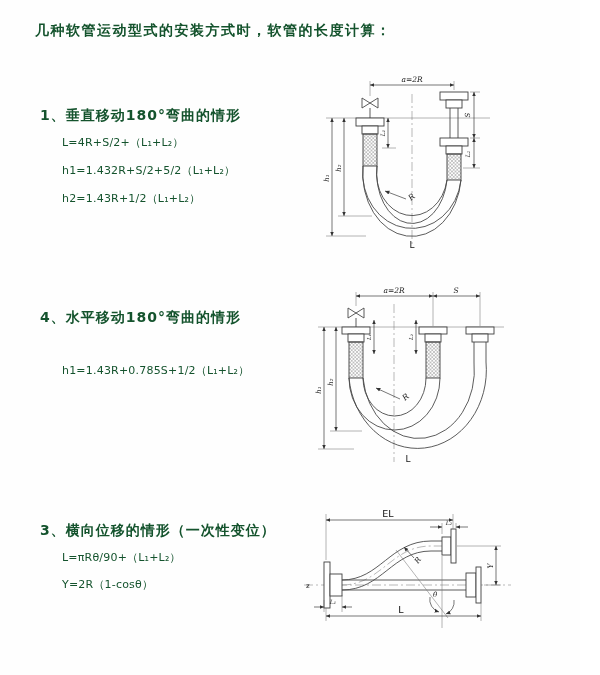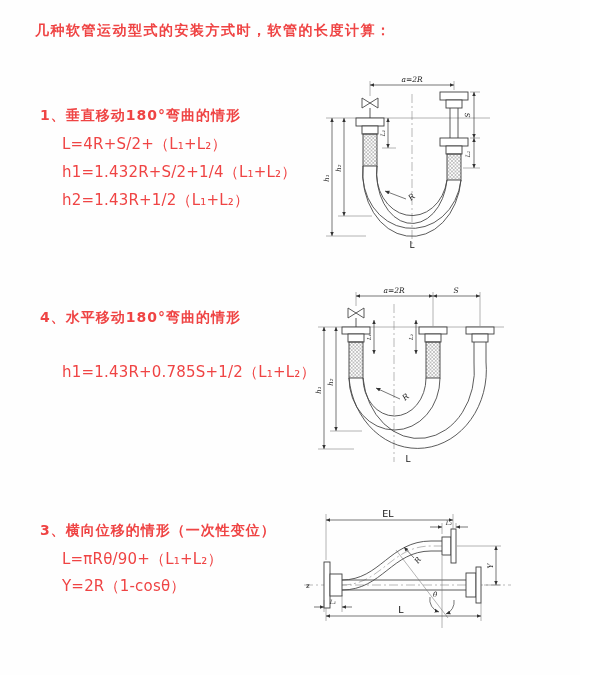--- a/index.html
+++ b/index.html
@@ -1,28 +1,28 @@
 <!DOCTYPE html>
 <html><head>
 <meta charset="utf-8">
 <style>
   html,body{margin:0;padding:0;background:#ffffff;}
   .page{
     position:relative;width:580px;height:675px;background:#fefefe;overflow:hidden;
-    font-family:"DejaVu Sans","Liberation Sans",sans-serif;color:#ef4444;
+    font-family:"DejaVu Sans","Liberation Sans",sans-serif;color:#14532d;
   }
   .doc-title{
     position:absolute;left:35px;top:22px;font-size:14px;font-weight:bold;
     letter-spacing:1.5px;
   }
   .sec-heading{
     position:absolute;left:40px;font-size:14px;font-weight:bold;letter-spacing:1px;
   }
   .formula{
-    position:absolute;left:62px;font-size:15px;letter-spacing:.2px;font-weight:normal;
+    position:absolute;left:62px;font-size:11px;letter-spacing:.2px;font-weight:normal;
   }
   #h1{top:107px}#f11{top:135px}#f12{top:163px}#f13{top:191px}
   #h2{top:309px}#f21{top:336px}#f22{top:363px}#f23{top:390px}
   #h3{top:522px}#f31{top:550px}#f32{top:577px}#f33{top:604px}
   .diag{position:absolute;}
   #d1{left:312px;top:70px;}
   #d2{left:308px;top:282px;}
   #d3{left:296px;top:500px;}
   svg{display:block;}
   .ln{stroke:#4a4a4a;stroke-width:.9;fill:none;}
@@ -35,21 +35,21 @@
 </style>
 </head>
 <body>
 
 <div class="page">
 
   <div class="doc-title">几种软管运动型式的安装方式时，软管的长度计算：</div>
 
   <div class="sec-heading" id="h1">1、垂直移动180°弯曲的情形</div>
   <div class="formula" id="f11">L=4R+S/2+（L₁+L₂）</div>
-  <div class="formula" id="f12">h1=1.432R+S/2+1/4（L₁+L₂）</div>
+  <div class="formula" id="f12">h1=1.432R+S/2+5/2（L₁+L₂）</div>
   <div class="formula" id="f13">h2=1.43R+1/2（L₁+L₂）</div>
 
   <div class="sec-heading" id="h2">4、水平移动180°弯曲的情形</div>
   <div class="formula" id="f22">h1=1.43R+0.785S+1/2（L₁+L₂）</div>
 
   <div class="sec-heading" id="h3">3、横向位移的情形（一次性变位）</div>
   <div class="formula" id="f31">L=πRθ/90+（L₁+L₂）</div>
   <div class="formula" id="f32">Y=2R（1-cosθ）</div>
 
   <svg id="d1" class="diag" width="286" height="190" viewBox="0 0 286 190">

